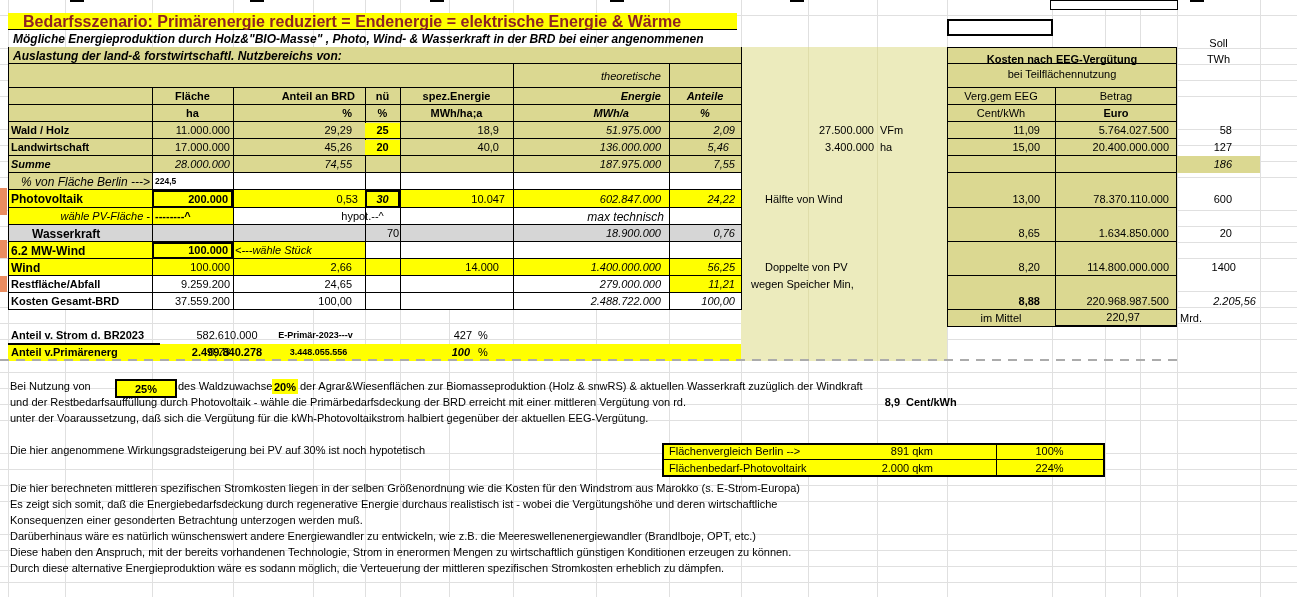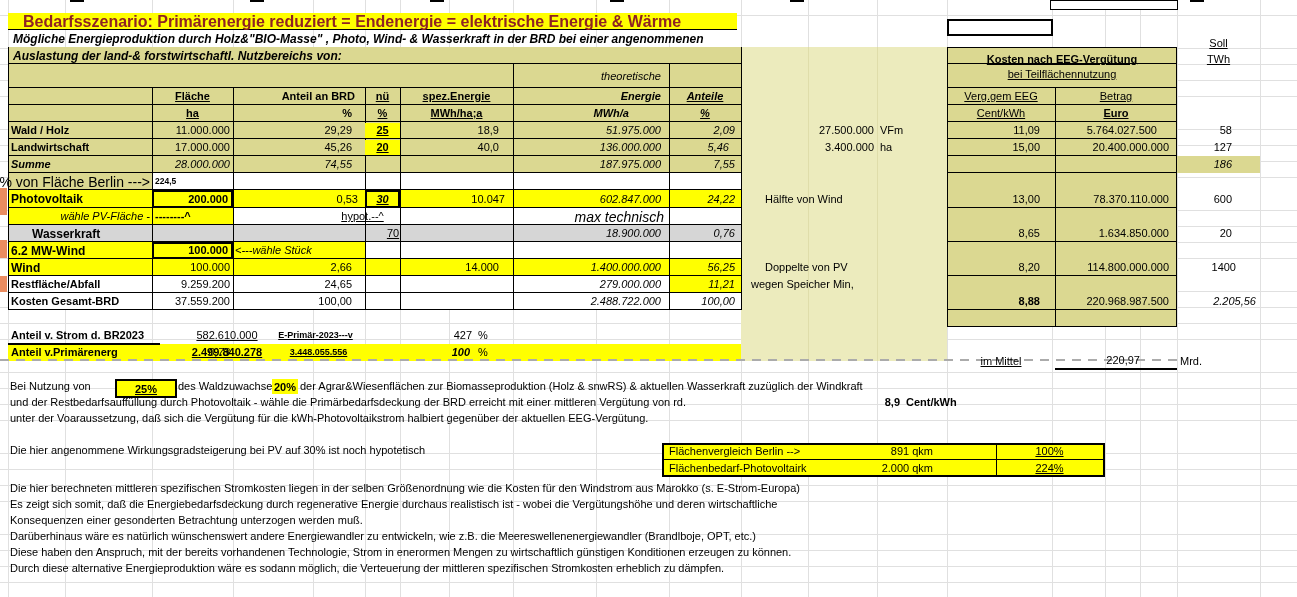--- a/index.html
+++ b/index.html
@@ -8,29 +8,29 @@
     font-family:"Liberation Sans","DejaVu Sans",sans-serif;font-size:11px;color:#000;
     background-image:repeating-linear-gradient(to bottom,transparent 0 15.4px,#e0e0e0 15.4px 16.2px);
   }
   .vl{position:absolute;top:0;width:1px;height:597px;background:#e0e0e0;}
   .band{position:absolute;box-sizing:border-box;}
   .bb{border-bottom:1px solid #000;}
   .blk{position:absolute;background:#000;}
   .cell{position:absolute;display:flex;align-items:center;box-sizing:border-box;
         white-space:nowrap;overflow:visible;padding:0 3px;line-height:1;}
   .ar{justify-content:flex-end;text-align:right;}
-  .ac{justify-content:center;text-align:right;text-decoration:underline;}
+  .ac{justify-content:center;text-align:right;}
   .b{font-weight:bold;} .i{font-style:italic;} .u{}
-  .sm{font-size:14px;} .sm9{font-size:9px;}
+  .sm{font-size:12px;font-style:italic;} .sm9{font-size:9px;}
   
   .rt{top:13px;height:17px;} .rs{top:30px;height:17px;} .ra{top:47px;height:17px;} .rh{top:88px;height:17px;} .ru{top:105px;height:17px;}
   .r1{top:122px;height:17px;} .r2{top:139px;height:17px;} .r3{top:156px;height:17px;}
   .r4{top:173px;height:17px;} .r5{top:190px;height:18px;} .r6{top:208px;height:17px;}
   .r7{top:225px;height:17px;padding-left:24px;} .r8{top:242px;height:17px;} .r9{top:259px;height:17px;}
-  .r10{top:276px;height:17px;} .r11{top:293px;height:17px;} .r12{top:310px;height:17px;margin-top:43px;}
+  .r10{top:276px;height:17px;} .r11{top:293px;height:17px;} .r12{top:310px;height:17px;}
   .r13{top:327px;height:17px;} .r14{top:344px;height:17px;}
   
   .ca{left:8px;width:144px;} .cb{left:152px;width:81px;} .cc{left:233px;width:132px;}
   .cd{left:365px;width:35px;} .ce{left:400px;width:113px;} .cf{left:513px;width:156px;}
   .cg{left:669px;width:72px;} .ch1{left:741px;width:136px;} .ch2{left:877px;width:70px;}
   .ci{left:947px;width:108px;} .cj{left:1055px;width:122px;} .ck{left:1177px;width:83px;}
   .inbox{border:2px solid #000;background:#ffff00;}
   .khaki{background:#dbd891;} .pale{background:#ecebbd;} .gray{background:#d6d6d6;} .yel{background:#ffff00;}
   .marker{position:absolute;left:0;width:7px;background:#ea8c60;}
   .dash{position:absolute;height:2px;background-image:repeating-linear-gradient(to right,#ababab 0 9px,transparent 9px 16px);}
@@ -158,21 +158,21 @@
   <div class="cell ca r1 b">Wald / Holz</div>
   <div class="cell cb r1 ar">11.000.000</div>
   <div class="cell cc r1 ar" style="padding-right:13px">29,29</div>
   <div class="cell cd r1 ac b yel" style="top:123px;height:15px">25</div>
   <div class="cell ce r1 ar" style="padding-right:14px">18,9</div>
   <div class="cell cf r1 ar i" style="padding-right:8px">51.975.000</div>
   <div class="cell cg r1 ar i" style="padding-right:6px">2,09</div>
   <div class="cell ch1 r1 ar">27.500.000</div>
   <div class="cell ch2 r1">VFm</div>
   <div class="cell ci r1 ar" style="padding-right:15px">11,09</div>
-  <div class="cell cj r1 ar" style="padding-right:20px">5.764.027.500</div>
+  <div class="cell cj r1 ar" style="padding-right:8px">5.764.027.500</div>
   <div class="cell ck r1 ar" style="padding-right:28px">58</div>
 
   <div class="cell ca r2 b">Landwirtschaft</div>
   <div class="cell cb r2 ar">17.000.000</div>
   <div class="cell cc r2 ar" style="padding-right:13px">45,26</div>
   <div class="cell cd r2 ac b yel" style="top:140px;height:15px">20</div>
   <div class="cell ce r2 ar" style="padding-right:14px">40,0</div>
   <div class="cell cf r2 ar i" style="padding-right:8px">136.000.000</div>
   <div class="cell cg r2 ar i" style="padding-right:12px">5,46</div>
   <div class="cell ch1 r2 ar">3.400.000</div>

